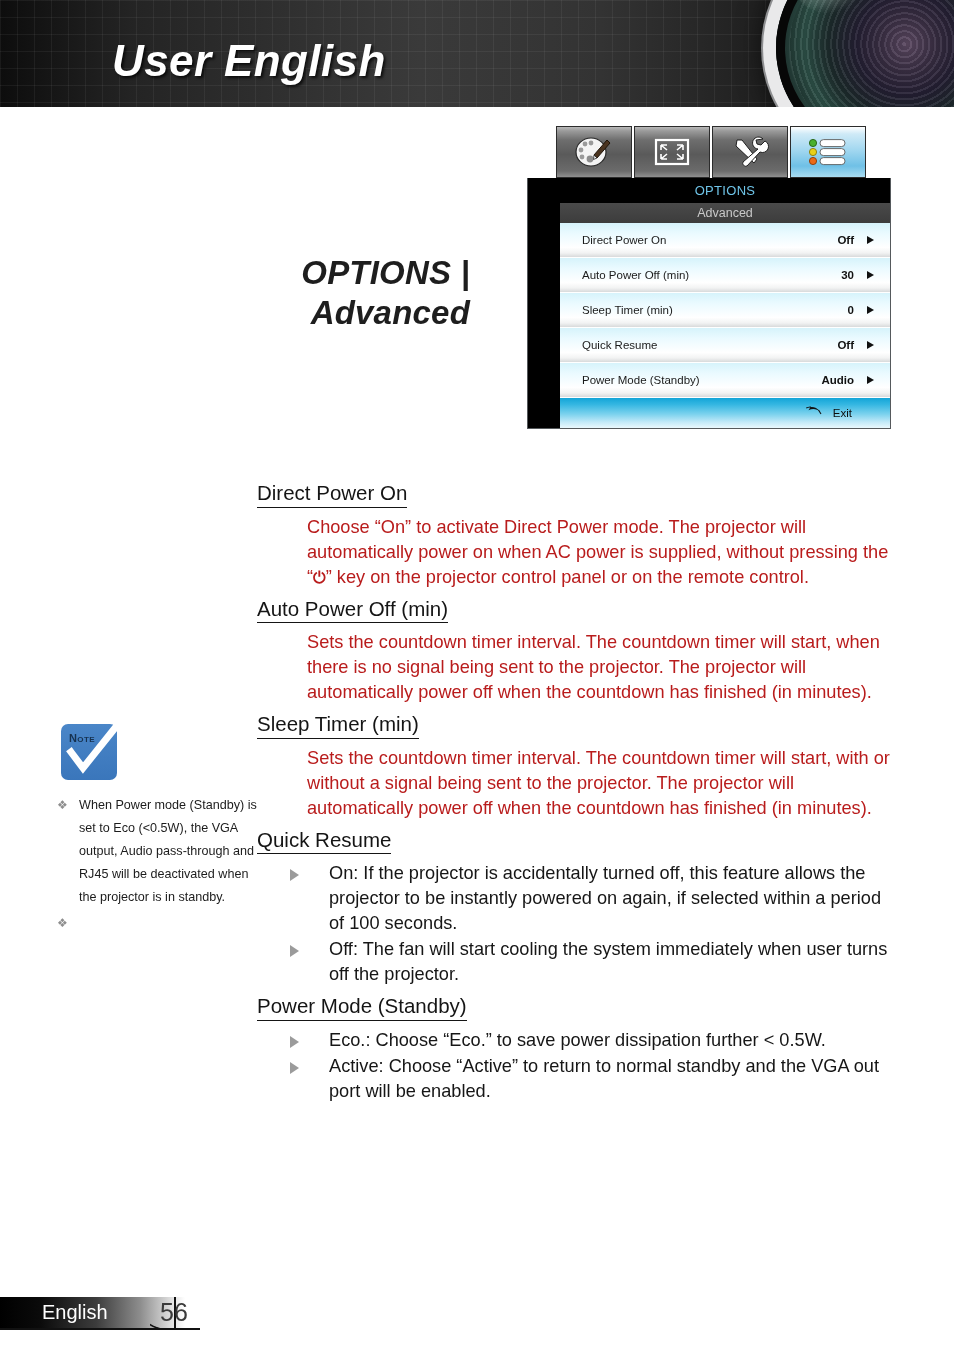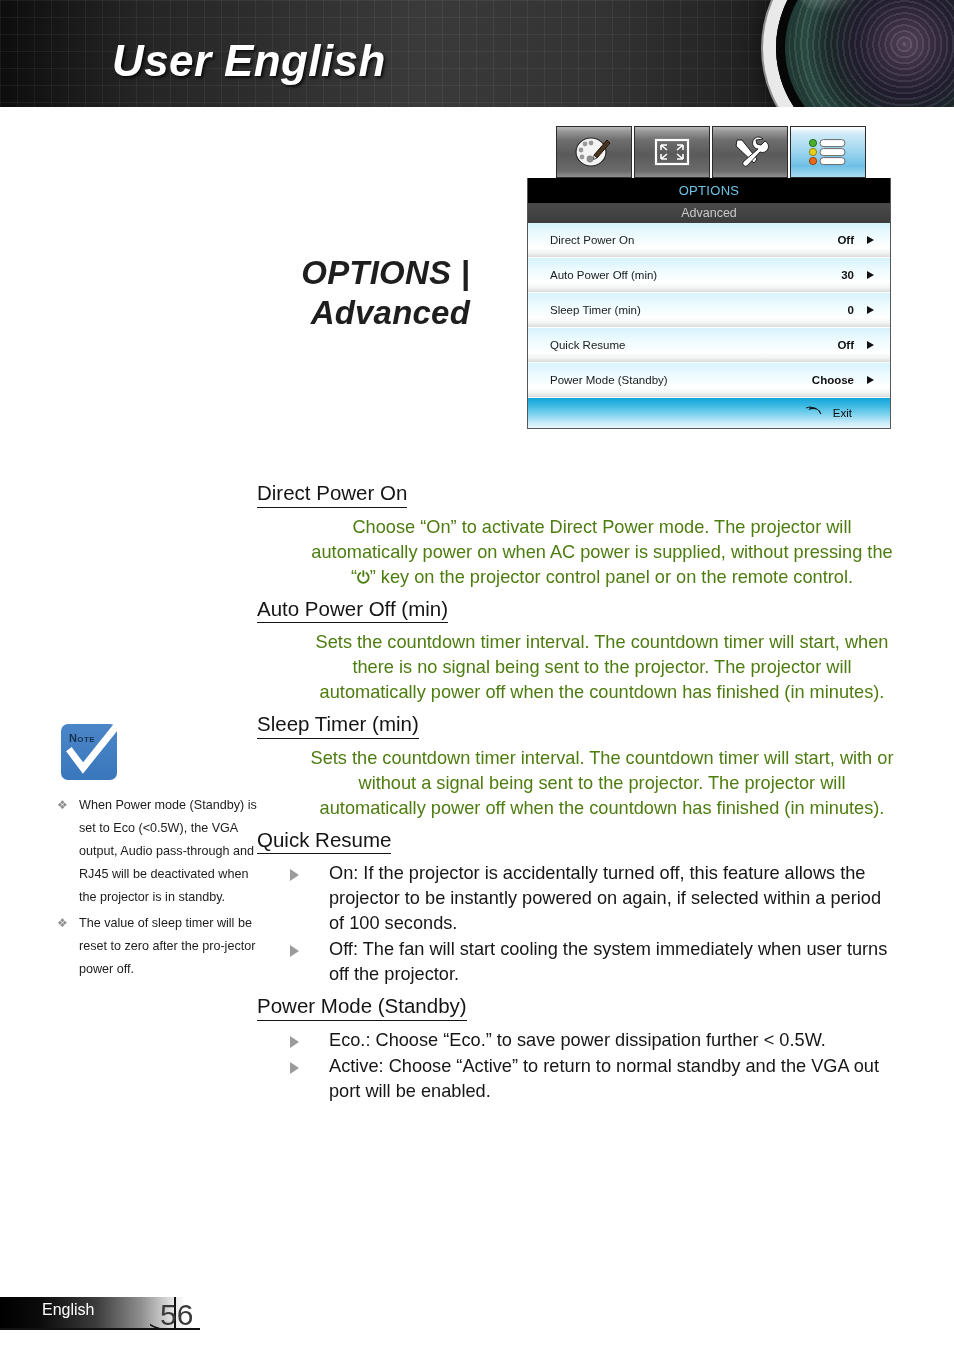--- a/index.html
+++ b/index.html
@@ -63,21 +63,21 @@
     border:1px solid #2c2c2c;
     display:flex; align-items:center; justify-content:center;
     position:relative;
   }
   .osd-tab.active {
     background:linear-gradient(to bottom,#ffffff 0%,#cfeaf7 14%,#9fd6ef 48%,#6fc0e6 78%,#a9dcf1 100%);
     border-color:#2c2c2c;
   }
   .osd-tab svg { display:block; }
 
-  .osd-body { position:relative; width:364px; background:#000; border:1px solid #55595c; border-top:none; }
+  .osd-body { position:relative; width:364px; background:#000; border:1px solid #55595c; border-top:none;padding-left:32px; }
   .osd-header {
     height:24px; background:#000000; color:#6fc4e8;
     font-size:13px; display:flex; align-items:center; justify-content:center;
     letter-spacing:.3px;
   }
   .osd-subheader {
     height:21px;
     background:linear-gradient(to bottom,#4a4a4a,#3c3c3c);
     color:#c9c9c9; font-size:12.5px;
     display:flex; align-items:center; justify-content:center;
@@ -133,55 +133,54 @@
   .note-text { font-size:12.6px; line-height:23px; color:#1c1c1c; }
 
   
   .content { position:absolute; left:257px; top:481px; width:640px; }
   .sec-head {
     font-size:20.5px; color:#151515; line-height:1.2;
     display:inline-block; border-bottom:1.5px solid #151515;
     padding-bottom:1px; margin-bottom:7px;
   }
   .sec-body {
-    font-size:18.2px; line-height:25px; color:#4d7c0f;
+    font-size:18.2px; line-height:25px; color:#b91c1c;
     margin:0 0 7px 50px;
-    text-align:center;
   }
   .bullets { margin:0 0 7px 33px; }
   .bullet-row { display:flex; gap:30px; margin-bottom:1px; }
   .bullet-tri {
     width:0;height:0;border-left:9px solid #9b9b9b;
     border-top:6px solid transparent;border-bottom:6px solid transparent;
     margin-top:8px; flex:none;
   }
   .bullet-text { font-size:18.2px; line-height:25px; color:#161616; }
   .pwr-glyph { font-family:"DejaVu Sans", sans-serif; font-weight:bold; font-size:16px; }
 
   
   .footer { position:absolute; left:0; bottom:24px; width:220px; height:33px; }
   .footer-bar {
     position:absolute; left:0; top:0; width:185px; height:31px;
     background:linear-gradient(to right,#000000 0%,#0b0b0b 22%,#3c3c3c 52%,#8e8e8e 76%,#e2e2e2 93%,#ffffff 100%);
   }
   .footer-lang {
     position:absolute; left:42px; top:4px;
-    font-size:16px; color:#ffffff; font-weight:500;
+    font-size:20px; color:#ffffff; font-weight:500;
   }
   .footer-curve {
     position:absolute; left:150px; top:0; width:52px; height:33px; overflow:hidden;
   }
   .footer-curve::before {
     content:""; position:absolute; left:-24px; top:-25px;
     width:48px; height:58px; border-radius:0 0 0 48px;
     border-left:0; border-bottom:2px solid #111; border-right:2px solid #111;
   }
   .footer-page {
     position:absolute; left:160px; top:1px;
-    font-size:30px; color:#3a3a3a;
+    font-size:25px; color:#3a3a3a;
   }
   .footer-underline {
     position:absolute; left:0; top:31px; width:200px; height:2px; background:#111;
   }
 </style>
 </head>
 <body>
 
 <div class="header">
   <div class="header-title">User English</div>
@@ -275,21 +274,21 @@
       </div>
 
       <div class="osd-row">
         <span class="osd-row-label">Quick Resume</span>
         <span class="osd-row-value">Off</span>
         <span class="osd-arrow"></span>
       </div>
 
       <div class="osd-row">
         <span class="osd-row-label">Power Mode (Standby)</span>
-        <span class="osd-row-value">Choose</span>
+        <span class="osd-row-value">Audio</span>
         <span class="osd-arrow"></span>
       </div>
     </div>
 
     <div class="osd-exit">
       <span>
         <svg width="17" height="13" viewBox="0 0 17 13">
           <path d="M1.5 3.5 C6 1 11 1.5 15 6.5 C12 3.8 7.5 3.2 3.5 5.2 L6 1.2 L1 2.6 Z" fill="#111"></path>
           <path d="M13.5 5 L16 9" stroke="#111" stroke-width="1.1" fill="none"></path>
         </svg>
@@ -309,21 +308,20 @@
     </svg>
   </div>
 
   <div class="note-list">
     <div class="note-item">
       <span class="note-bullet">❖</span>
       <span class="note-text">When Power mode (Standby) is set to Eco (&lt;0.5W), the VGA output, Audio pass-through and RJ45 will be deactivated when the projector is in standby.</span>
     </div>
     <div class="note-item">
       <span class="note-bullet">❖</span>
-      <span class="note-text">The value of sleep timer will be reset to zero after the  pro-jector power off.</span>
     </div>
   </div>
 </div>
 
 <div class="content">
 
   <div>
     <div class="sec-head">Direct Power On</div>
     <p class="sec-body"><span>Choose “On” to activate Direct Power mode. The projector will automatically power on when AC power is supplied, without pressing the “</span><span class="pwr-glyph">⏻</span><span>” key on the projector control panel or on the remote control.</span></p>
   </div>

